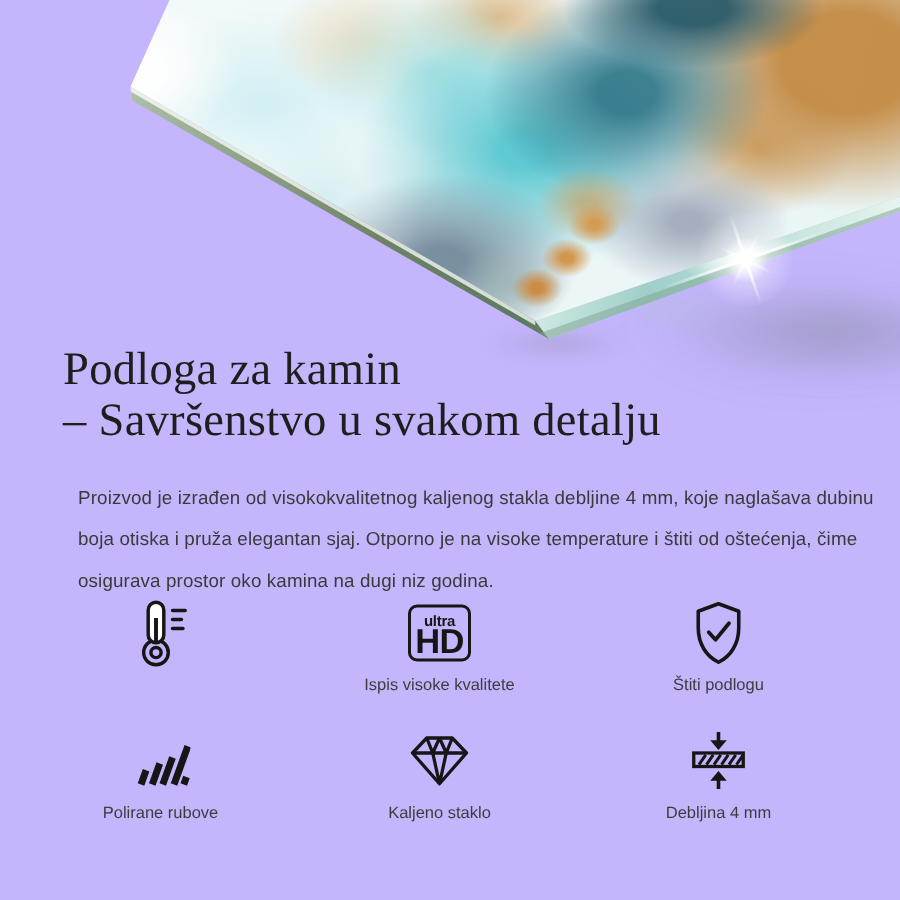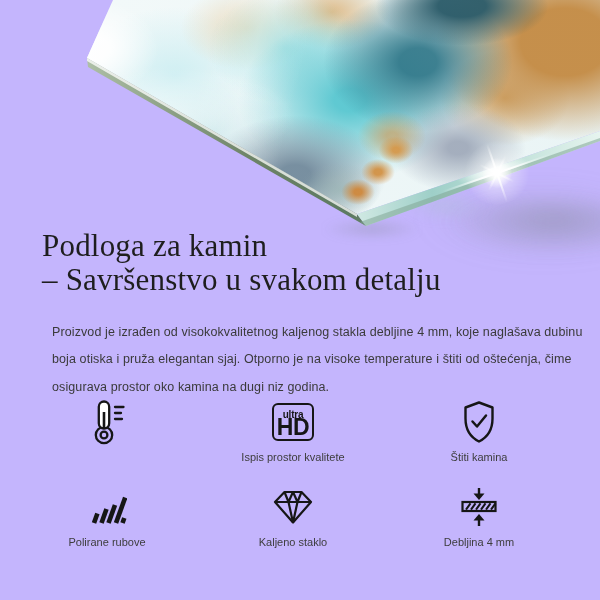--- a/index.html
+++ b/index.html
@@ -143,31 +143,31 @@
       </div>
     </div>
 
     <div class="feature">
       <div class="icon-box">
         <div class="hd-box">
           <span class="hd-top">ultra</span>
           <span class="hd-bottom">HD</span>
         </div>
       </div>
-      <div class="label">Ispis prostor kvalitete</div>
+      <div class="label">Ispis visoke kvalitete</div>
     </div>
 
     <div class="feature">
       <div class="icon-box">
         <svg class="fi" width="40" height="44" viewBox="0 0 40 44" fill="none" stroke="#161616" stroke-width="2.4" stroke-linejoin="round">
           <path d="M20 2.5 L33.5 7.5 V18.5 C33.5 29.5 28 37.5 20 41.5 C12 37.5 6.5 29.5 6.5 18.5 V7.5 Z"></path>
           <path d="M13.5 21.5 L18 26.5 L27 15.5" stroke-linecap="round" stroke-width="2.5"></path>
         </svg>
       </div>
-      <div class="label">Štiti kamina</div>
+      <div class="label">Štiti podlogu</div>
     </div>
 
     <div class="feature">
       <div class="icon-box">
         <svg class="fi" width="40" height="36" viewBox="0 0 40 36" fill="none" stroke="#161616" stroke-width="4.6">
           <path d="M7 34 L10.4 24.5"></path>
           <path d="M14.5 34 L19.5 20"></path>
           <path d="M21.5 34 L28 16"></path>
           <path d="M29 34 L38.2 8.5"></path>
           <path d="M35.5 34 L37.3 29"></path>

